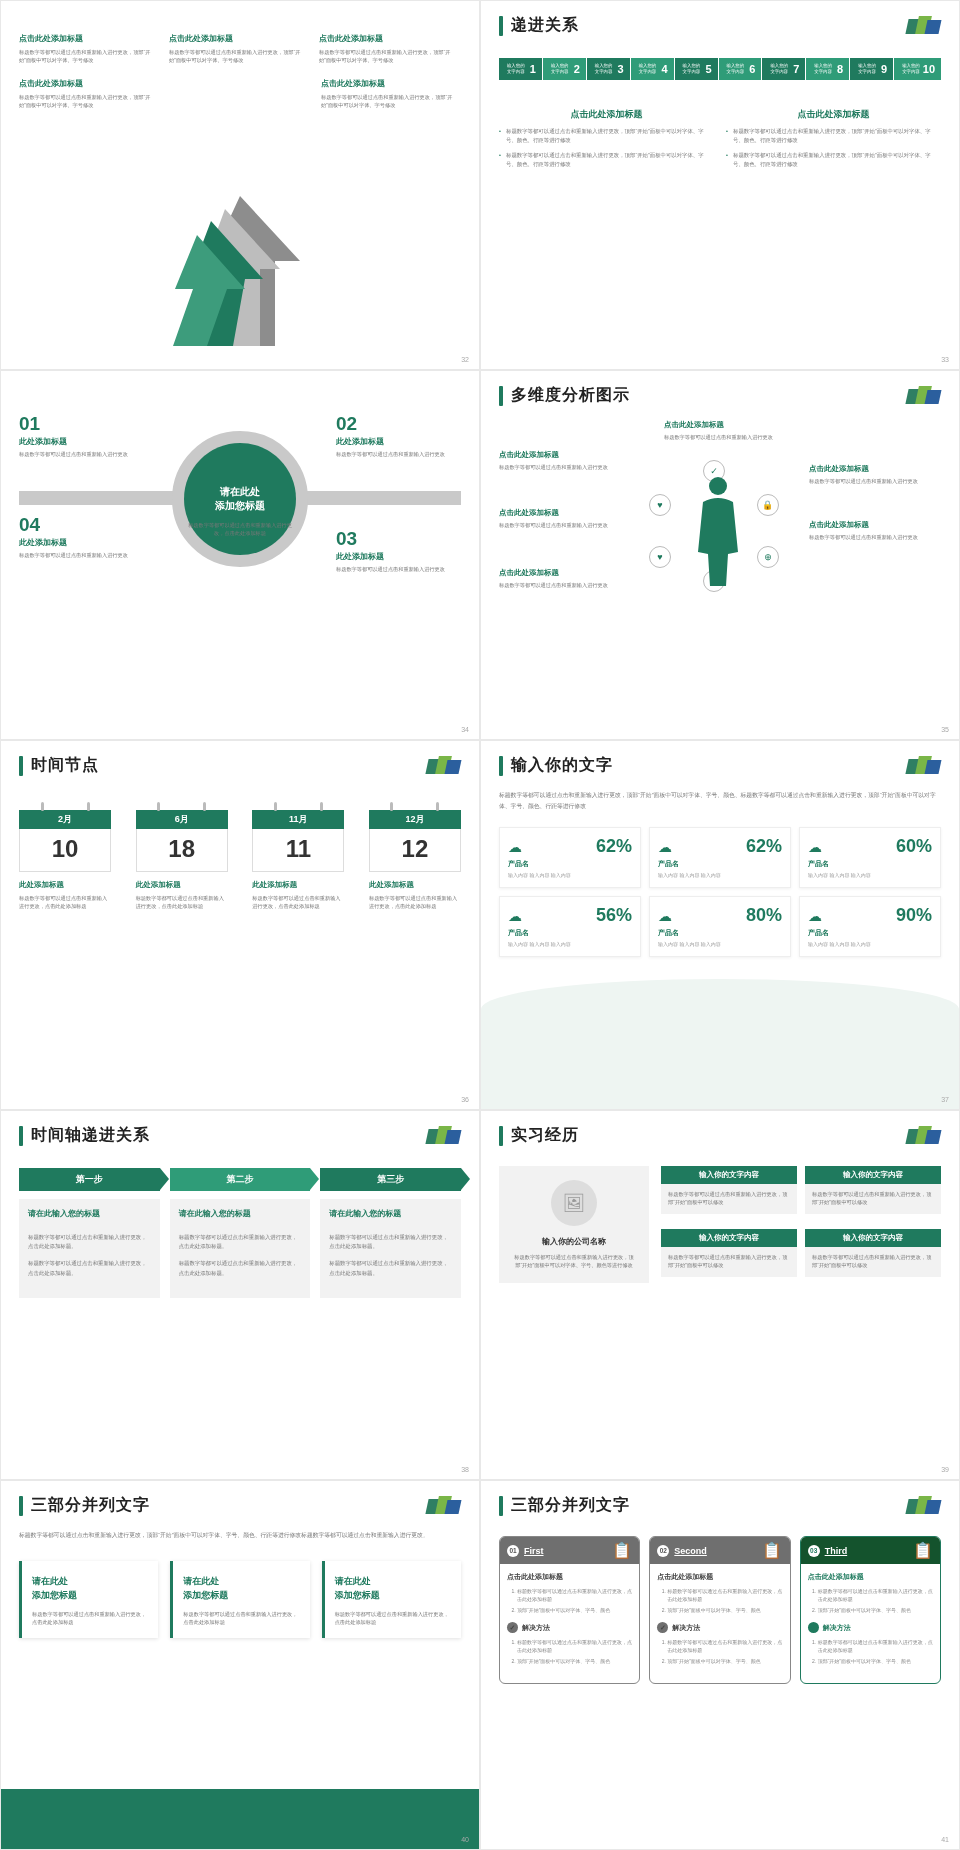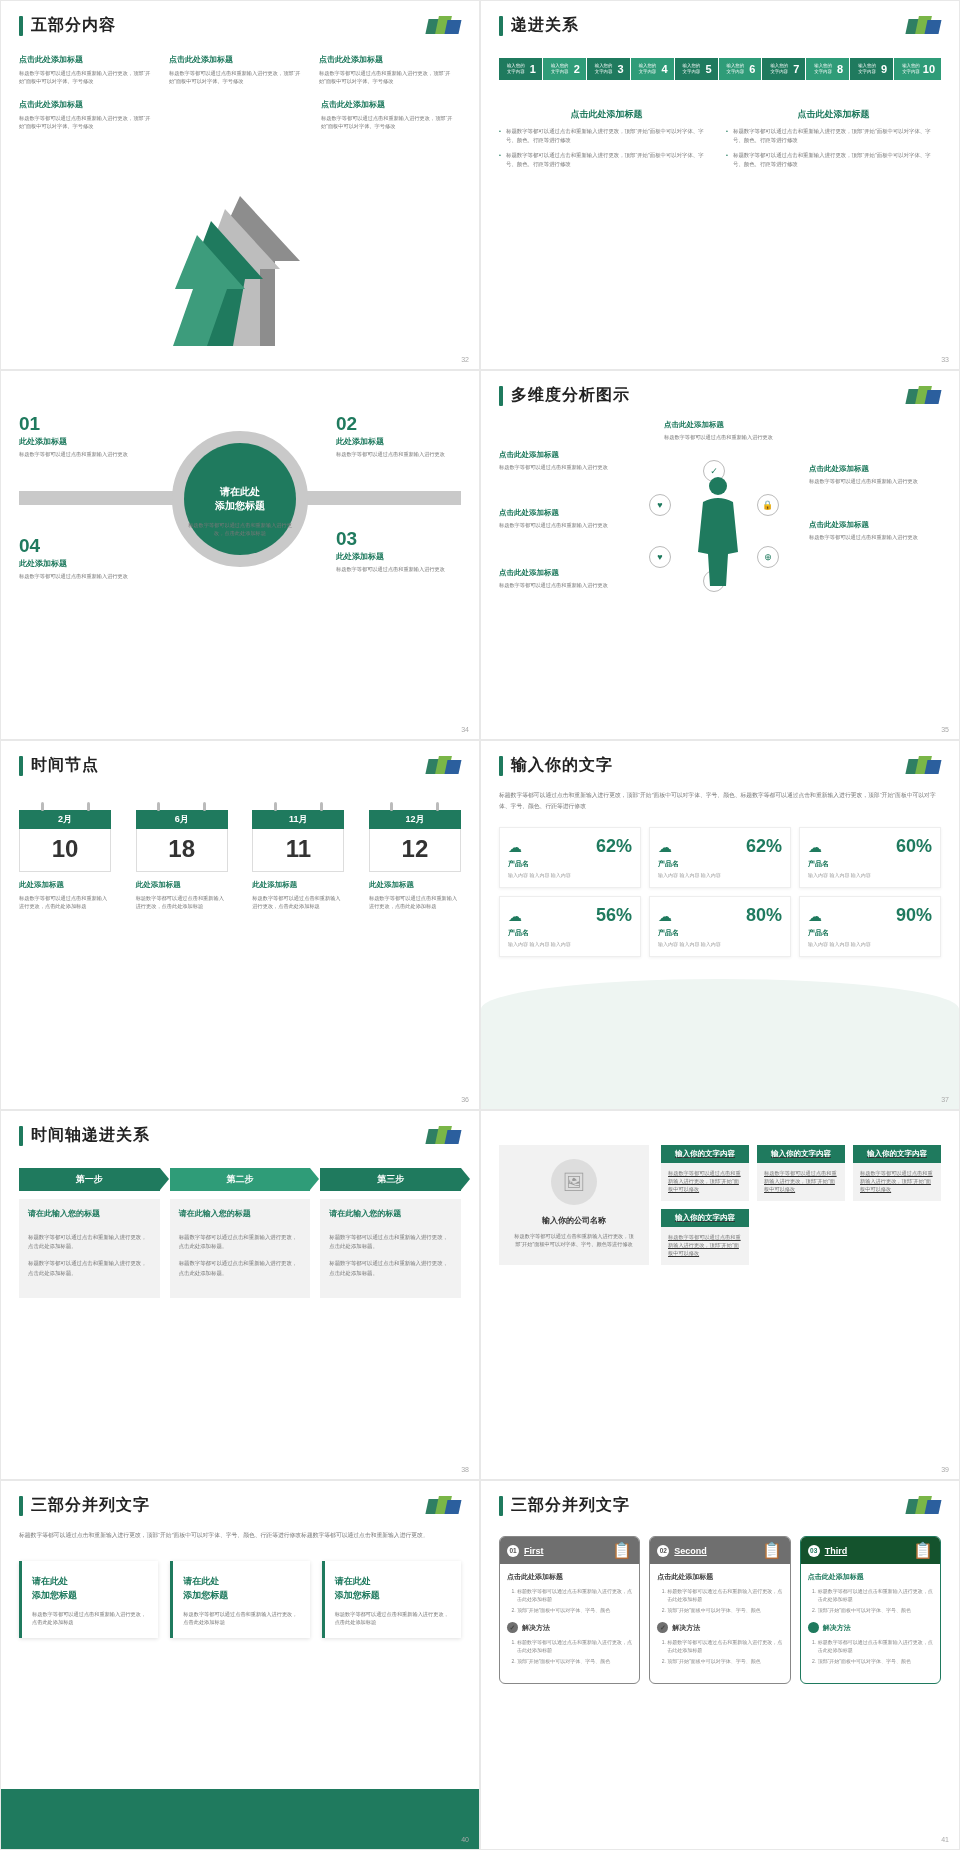--- a/index.html
+++ b/index.html
@@ -106,21 +106,21 @@
   .s38 .hd.l2:after { border-left-color:#2f9c78; }
   .s38 .body { background:#f2f2f2; padding:9px 9px 12px; margin-top:8px; }
   .s38 .body h4 { font-size:8px; color:#1f7a5e; font-weight:bold; margin-bottom:14px;}
   .s38 .body p { font-size:5.4px; line-height:1.7; color:#777; margin-bottom:8px;}
 
   
   .s39 { display:grid; grid-template-columns: 150px 1fr; gap:12px; margin-top:20px;}
   .s39 .left { background:#f2f2f2; padding:14px 10px; text-align:center; }
   .s39 .ph { width:46px; height:46px; border-radius:50%; background:#ddd; margin:0 auto 10px; display:flex;align-items:center;justify-content:center; font-size:18px; color:#999;}
   .s39 .left h4 { font-size:8px; font-weight:bold; color:#333; margin-bottom:6px;}
-  .s39 .right { display:grid; grid-template-columns:1fr 1fr 1fr; gap:8px;text-decoration:underline; }
+  .s39 .right { display:grid; grid-template-columns:1fr 1fr; gap:8px; }
   .s39 .box .hd { background:#1f7a5e; color:#fff; font-size:7.5px; font-weight:bold; text-align:center; padding:4px 0;}
   .s39 .box .bd { background:#f2f2f2; padding:6px 7px 8px; }
 
   
   .s40-p { font-size:5.8px; line-height:1.9; color:#777; margin-top:14px;}
   .s40 { display:grid; grid-template-columns:repeat(3,1fr); gap:12px; margin-top:20px;}
   .s40 .c { background:#fff; box-shadow:0 1px 4px rgba(0,0,0,.12); padding:14px 10px 12px; border-left:3px solid #1f7a5e;}
   .s40 .c h4 { font-size:9px; font-weight:bold; color:#1f7a5e; line-height:1.5; margin-bottom:8px;}
   .s40-band { position:absolute; left:0; right:0; bottom:0; height:60px; background:#1f7a5e;}
 
@@ -143,31 +143,20 @@
   .s41 .c.act .solv span { color:#1f7a5e;}
   .chk { width:11px;height:11px;border-radius:50%;background:#6f6f6f;color:#fff;font-size:6px;display:flex;align-items:center;justify-content:center;}
   .s41 .c.act .chk { background:#1f7a5e;}
 </style>
 </head>
 <body>
 
 <div class="grid">
 
   <div class="slide">
-    <div class="title-row">
-      <div class="stitle">
-          <span class="bar"></span>
-        <h2>五部分内容</h2>
-        </div>
-      <div class="logo">
-          <i class="l1"></i>
-          <i class="l2"></i>
-          <i class="l3"></i>
-        </div>
-    </div>
     <div class="s32-cols">
       <div class="s32-item">
         <h4>点击此处添加标题</h4>
         <div class="tiny">标题数字等都可以通过点击和重新输入进行更改，顶部“开始”面板中可以对字体、字号修改</div>
         </div>
       <div class="s32-item">
         <h4>点击此处添加标题</h4>
         <div class="tiny">标题数字等都可以通过点击和重新输入进行更改，顶部“开始”面板中可以对字体、字号修改</div>
         </div>
       <div class="s32-item">
@@ -283,21 +272,21 @@
       <div class="s34-item" style="right:0;top:10px;text-align:left">
         <div class="n">02</div>
         <h4>此处添加标题</h4>
         <div class="tiny">标题数字等都可以通过点击和重新输入进行更改</div>
         </div>
       <div class="s34-item" style="right:0;top:125px">
         <div class="n">03</div>
         <h4>此处添加标题</h4>
         <div class="tiny">标题数字等都可以通过点击和重新输入进行更改</div>
         </div>
-      <div class="s34-item" style="left:0;top:132px">
+      <div class="s34-item" style="left:0;top:111px">
         <div class="n">04</div>
         <h4>此处添加标题</h4>
         <div class="tiny">标题数字等都可以通过点击和重新输入进行更改</div>
         </div>
       <div style="position:absolute;left:50%;top:118px;transform:translateX(-50%);width:110px;text-align:center" class="tiny">标题数字等都可以通过点击和重新输入进行更改，点击此处添加标题</div>
     </div>
     <div class="slide-num">34</div>
   </div>
 
   <div class="slide">
@@ -514,20 +503,31 @@
           <h4>请在此输入您的标题</h4>
           <p>标题数字等都可以通过点击和重新输入进行更改，点击此处添加标题。</p>
           <p>标题数字等都可以通过点击和重新输入进行更改，点击此处添加标题。</p>
           </div>
         </div>
     </div>
     <div class="slide-num">38</div>
   </div>
 
   <div class="slide">
+    <div class="title-row">
+      <div class="stitle">
+          <span class="bar"></span>
+        <h2>实习经历</h2>
+        </div>
+      <div class="logo">
+          <i class="l1"></i>
+          <i class="l2"></i>
+          <i class="l3"></i>
+        </div>
+    </div>
     <div class="s39">
       <div class="left">
         <div class="ph">🖼</div>
         <h4>输入你的公司名称</h4>
         <div class="tiny">标题数字等都可以通过点击和重新输入进行更改，顶部“开始”面板中可以对字体、字号、颜色等进行修改</div>
       </div>
       <div class="right">
         <div class="box">
           <div class="hd">输入你的文字内容</div>
           <div class="bd tiny">标题数字等都可以通过点击和重新输入进行更改，顶部“开始”面板中可以修改</div>

